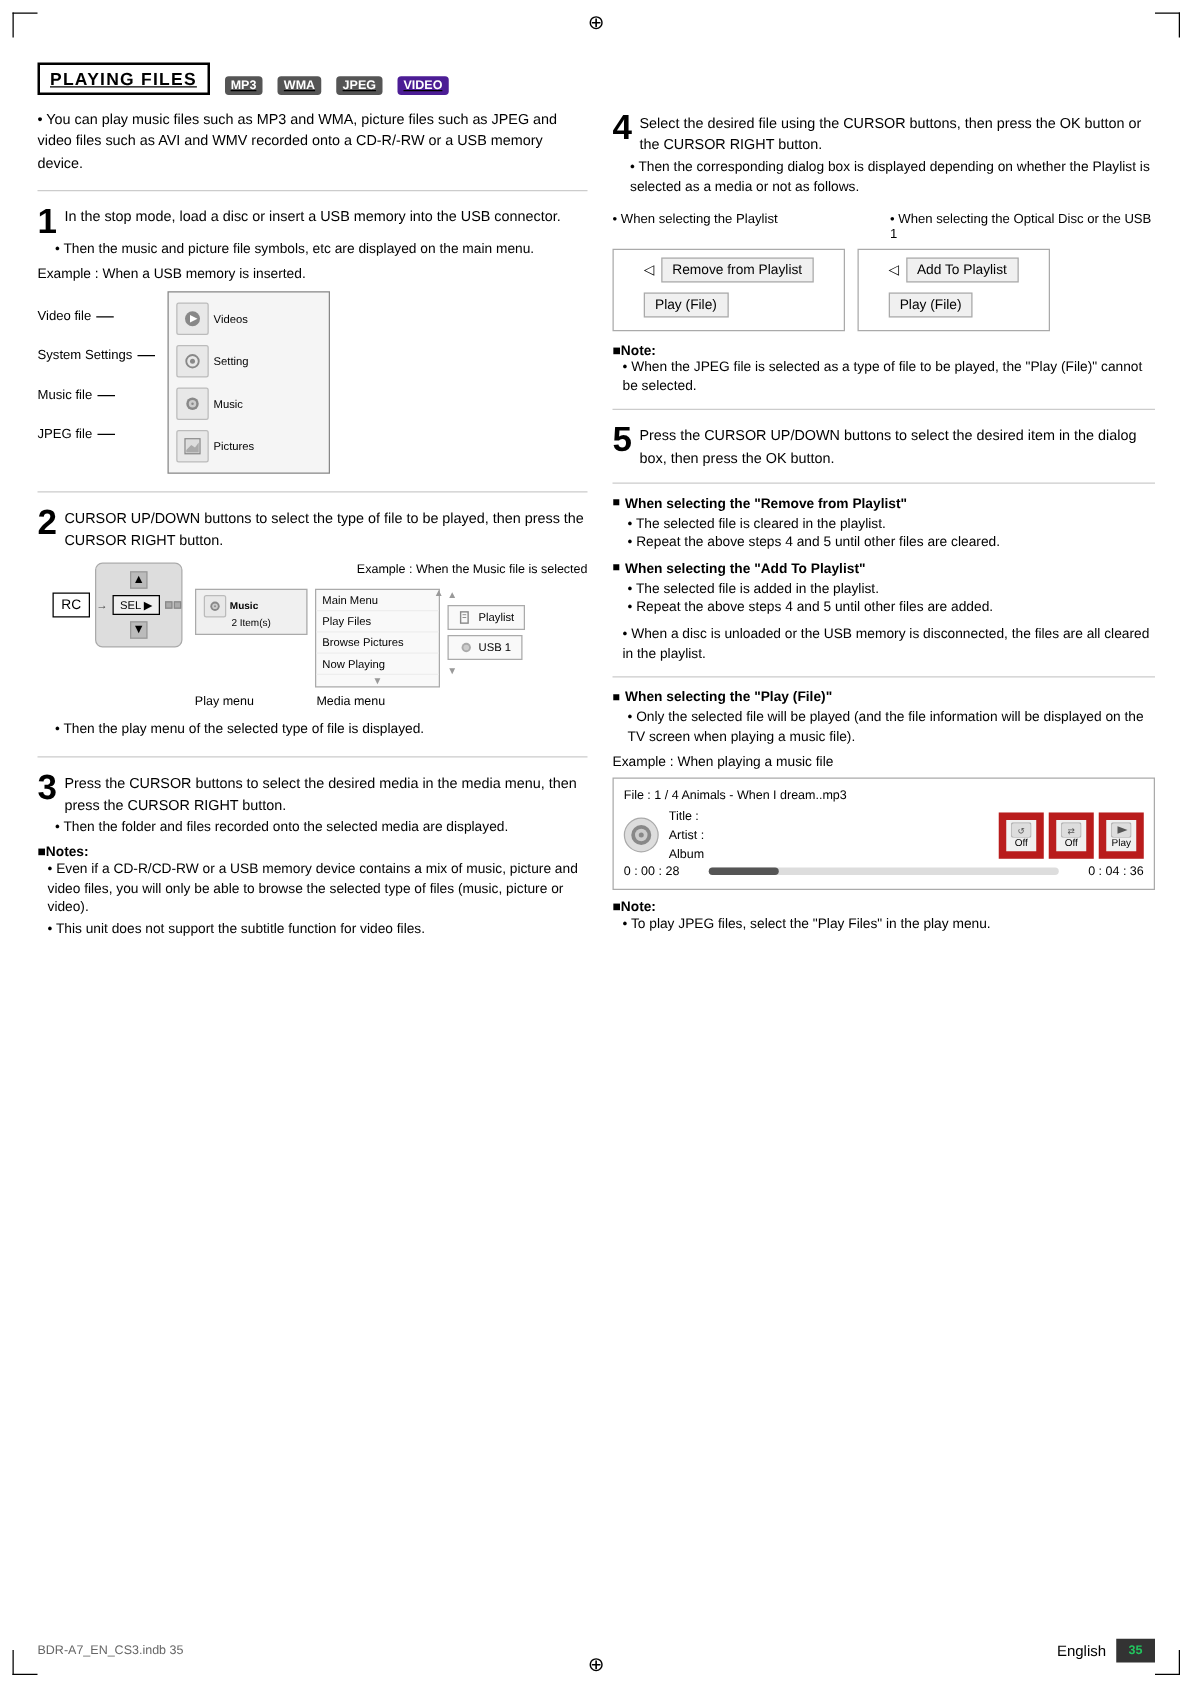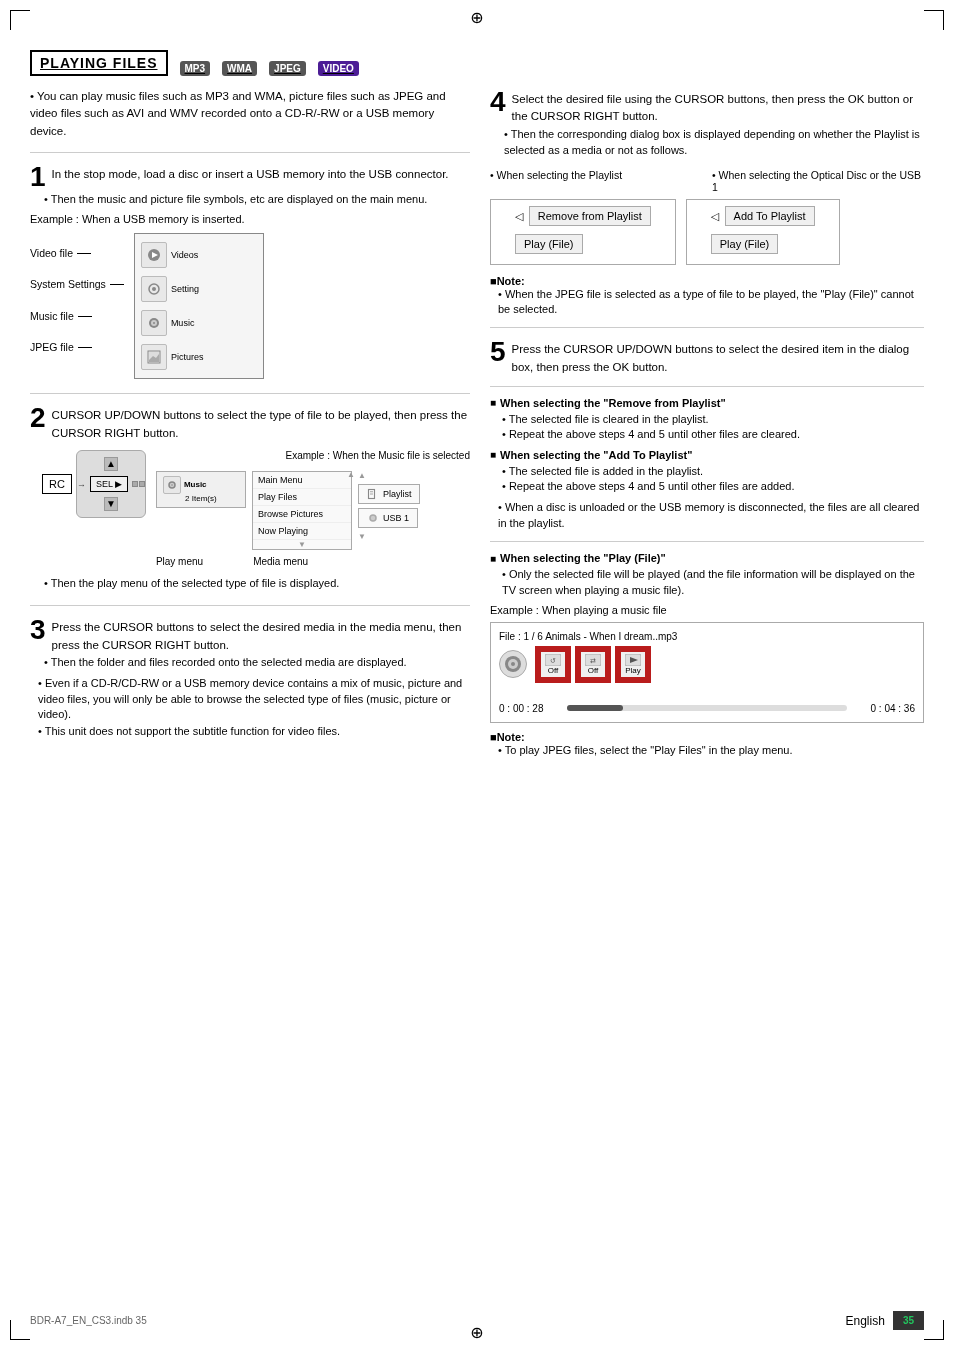--- a/index.html
+++ b/index.html
@@ -251,21 +251,21 @@
     .player-ctrl-btn {
       border: 6px solid #b91c1c;
       padding: 2px 4px;
       font-size: 9px;
       background: #f0f0f0;
     }
     .player-progress {
       display: flex;
       align-items: center;
       gap: 24px;
-      margin-top: 20px;
+      margin-top: 1px;
       font-size: 10px;
     }
     .progress-bar {
       flex: 1;
       height: 6px;
       background: #ddd;
       border-radius: 3px;
       position: relative;
     }
     .progress-fill {
@@ -685,20 +685,21 @@
 
       <div class="step">
         <div class="step-inline">
           <span class="step-num-large">3</span>
           <div class="step-content">
             <p>Press the CURSOR buttons to select the desired media in the media menu, then press the CURSOR RIGHT button.</p>
           </div>
         </div>
         <p class="indent-bullet">Then the folder and files recorded onto the selected media are displayed.</p>
         <div class="notes-section">
+          <p class="notes-header">■Notes:</p>
           <p class="note-bullet">Even if a CD-R/CD-RW or a USB memory device contains a mix of music, picture and video files, you will only be able to browse the selected type of files (music, picture or video).</p>
           <p class="note-bullet">This unit does not support the subtitle function for video files.</p>
         </div>
       </div>
     </div>
 
     <div class="right-col">
 
       <div class="step right-col-step4">
         <div class="step-inline">
@@ -785,28 +786,33 @@
           <p class="sub-header" style="font-weight: bold;">
             <span style="font-weight:bold; font-size:11px;">When selecting the "Play (File)"</span>
           </p>
           <div class="sub-bullets">
             <p class="sub-bullet">Only the selected file will be played (and the file information will be displayed on the TV screen when playing a music file).</p>
           </div>
         </div>
 
         <p class="example-label">Example : When playing a music file</p>
         <div class="player-example">
-          <p class="player-top">File : 1 / 6 Animals - When I dream..mp3</p>
+          <p class="player-top">File : 1 / 4 Animals - When I dream..mp3</p>
           <div class="player-middle">
             <div class="player-icon">
               <svg width="20" height="20" viewBox="0 0 20 20">
                 <circle cx="10" cy="10" r="8" fill="#888"></circle>
                 <circle cx="10" cy="10" r="5" fill="#ccc"></circle>
                 <circle cx="10" cy="10" r="2" fill="#888"></circle>
               </svg>
+            </div>
+            <div class="player-info">
+              <div>Title :</div>
+              <div>Artist :</div>
+              <div>Album</div>
             </div>
             <div class="player-controls">
               <div class="player-ctrl-btn">
                 <div style="display:flex; flex-direction:column; align-items:center; font-size:8px;">
                   <svg width="16" height="12" viewBox="0 0 16 12">
                       <rect x="0" y="0" width="16" height="12" rx="2" fill="#ddd" stroke="#aaa"></rect>
                       <text x="8" y="9" text-anchor="middle" font-size="7" fill="#555">↺</text>
                     </svg>
                   <span>Off</span>
                 </div>

